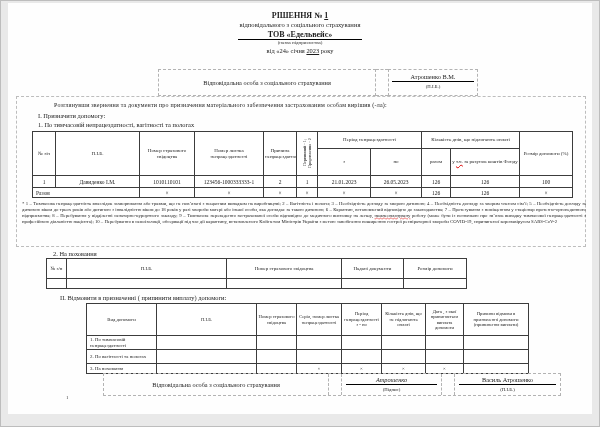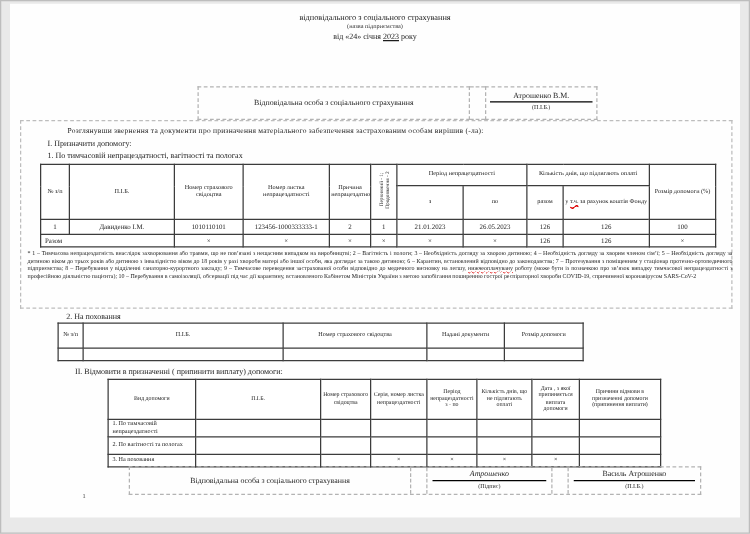--- a/index.html
+++ b/index.html
@@ -93,21 +93,23 @@
   .sig-note{font-size:4.8px;line-height:6px;}
 
   .page-num{position:absolute;left:58px;top:392px;font-size:5px;color:#444;}
 </style>
 </head>
 <body>
 
 <div class="page">
 
   <div class="doc-head">
+    <div class="h-title"><span>РІШЕННЯ №</span> <span class="u">1</span></div>
     <div class="h-sub">відповідального з соціального страхування</div>
+    <div class="h-company"><span class="ul-wide">ТОВ «Едельвейс»</span></div>
     <div class="h-note">(назва підприємства)</div>
     <div class="h-date"><span>від «24» січня </span><span class="u">2023</span><span> року</span></div>
   </div>
 
   <div class="resp">
     <div class="resp-label">Відповідальна особа з соціального страхування</div>
     <div class="resp-gap"></div>
     <div class="resp-name-cell">
       <span class="resp-name">Атрошенко В.М.</span>
       <span class="resp-note">(П.І.Б.)</span>

